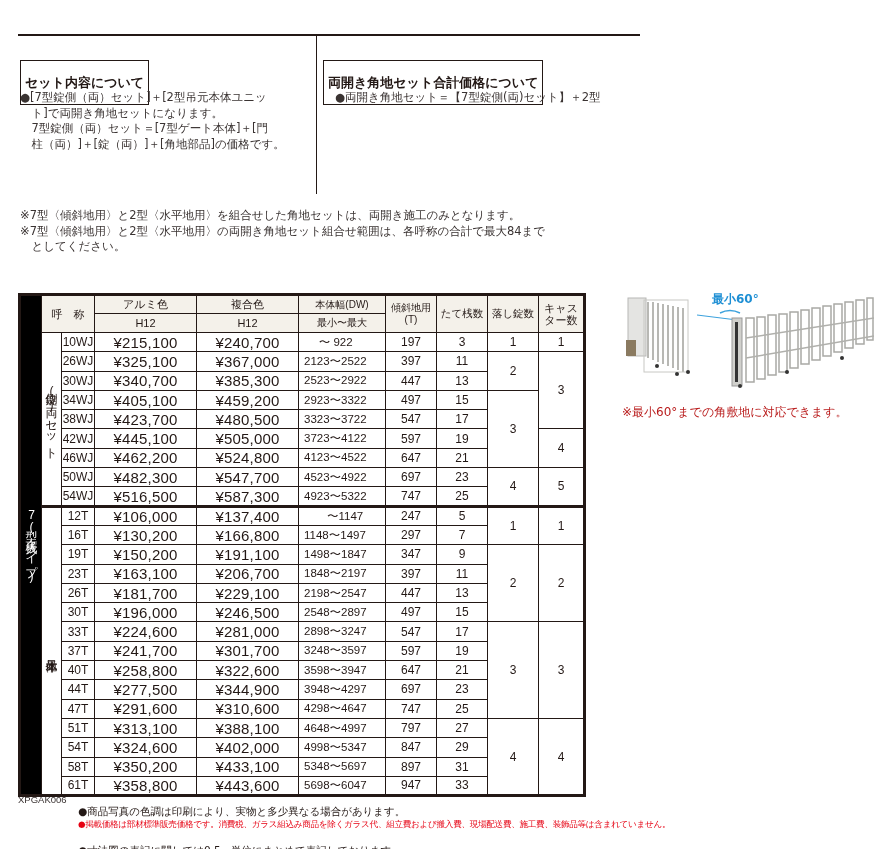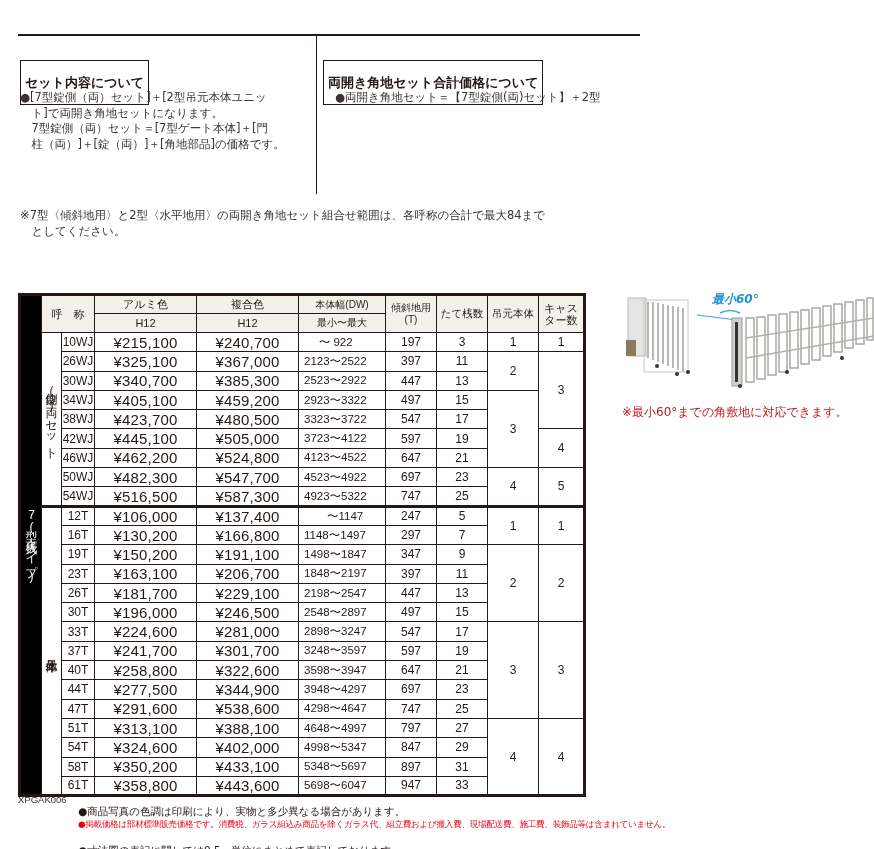--- a/index.html
+++ b/index.html
@@ -22,21 +22,21 @@
   .dw { font-size: 11.5px; text-align: left !important; padding-left: 5px !important; }
   .num { font-size: 12px; }
   tr.group-sep td { border-top: 3px solid #231815; }
 
   .caption-code { left: 18px; top: 794px; font-size: 9.5px; color: #3a3332; font-family: "Liberation Sans", sans-serif; }
   .footnote { left: 78px; font-size: 10.5px; line-height: 13px; white-space: nowrap; }
   .footnote.red { color: #e60012; font-size: 8.6px; letter-spacing: -0.3px; }
 
   .photo { left: 622px; top: 288px; width: 252px; height: 104px; background: #fff; }
   .photo-caption { left: 622px; top: 404px; font-size: 12px; white-space: nowrap; color: #b91c1c; }
-  .angle-label { left: 712px; top: 291px; color: #1e8fd4; font-weight: bold; font-size: 12px; font-style: italic; }
+  .angle-label { left: 712px; top: 291px; color: #1e8fd4; font-weight: bold; font-size: 12px; }
 </style>
 </head>
 <body>
 
 <div class="abs top-rule"></div>
 <div class="abs col-divider"></div>
 
 <div class="abs box-title" style="left:20px; top:60px;">セット内容について</div>
 <div class="abs body-text" style="left:20px; top:90px;">
   <div>●[7型錠側（両）セット]＋[2型吊元本体ユニッ</div>
@@ -44,20 +44,21 @@
   <div>　7型錠側（両）セット＝[7型ゲート本体]＋[門</div>
   <div>　柱（両）]＋[錠（両）]＋[角地部品]の価格です。</div>
 </div>
 
 <div class="abs box-title" style="left:323px; top:60px;">両開き角地セット合計価格について</div>
 <div class="abs body-text" style="left:335px; top:90px;">
   <div>●両開き角地セット＝【7型錠側(両)セット】＋2型</div>
 </div>
 
 <div class="abs note-text" style="left:20px; top:208px;">
+  <div>※7型〈傾斜地用〉と2型〈水平地用〉を組合せした角地セットは、両開き施工のみとなります。</div>
   <div>※7型〈傾斜地用〉と2型〈水平地用〉の両開き角地セット組合せ範囲は、各呼称の合計で最大84まで</div>
   <div>　としてください。</div>
 </div>
 
 <table class="price">
   <colgroup>
     <col style="width:22px">
       <col style="width:20px">
       <col style="width:33px">
     <col style="width:102px">
@@ -70,21 +71,21 @@
   </colgroup>
   <tbody>
       <tr>
     <td class="side-black" rowspan="26">7型(大桟タイプ)</td>
     <th colspan="2" rowspan="2"><span>呼　称</span></th>
     <th>アルミ色</th>
     <th>複合色</th>
     <th style="font-size:10px">本体幅(DW)</th>
     <th rowspan="2" style="font-size:10px; white-space:normal; line-height:12px;">傾斜地用(T)</th>
     <th rowspan="2" style="font-size:10.5px">たて桟数</th>
-    <th rowspan="2" style="font-size:10.5px">吊元本体</th>
+    <th rowspan="2" style="font-size:10.5px">落し錠数</th>
     <th rowspan="2" style="font-size:11px; white-space:normal; line-height:12px;">キャスター数</th>
   </tr>
   <tr>
     <th>H12</th>
     <th>H12</th>
     <th style="font-size:10px">最小〜最大</th>
   </tr>
 
   <tr>
     <td rowspan="9" class="group-label">錠側(両)セット</td>
@@ -251,21 +252,21 @@
     <td class="code">44T</td>
     <td class="price-cell">¥277,500</td>
     <td class="price-cell">¥344,900</td>
     <td class="dw">3948〜4297</td>
     <td class="num">697</td>
     <td class="num">23</td>
   </tr>
   <tr>
     <td class="code">47T</td>
     <td class="price-cell">¥291,600</td>
-    <td class="price-cell">¥538,600</td>
+    <td class="price-cell">¥310,600</td>
     <td class="dw">4298〜4647</td>
     <td class="num">747</td>
     <td class="num">25</td>
   </tr>
   <tr>
     <td class="code">51T</td>
     <td class="price-cell">¥313,100</td>
     <td class="price-cell">¥388,100</td>
     <td class="dw">4648〜4997</td>
     <td class="num">797</td>

